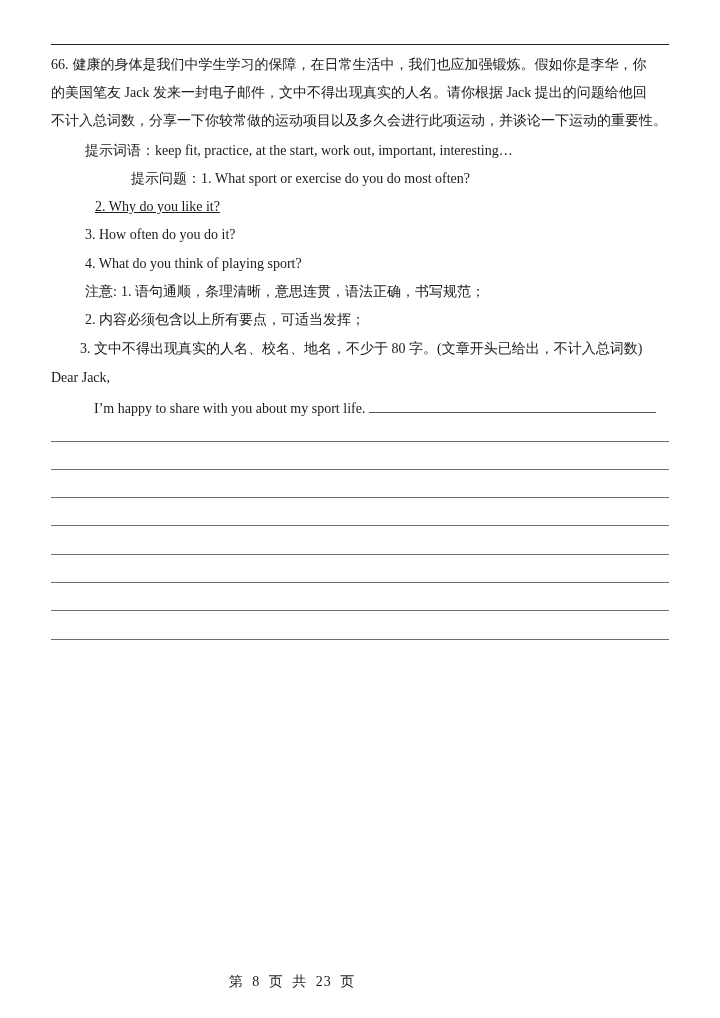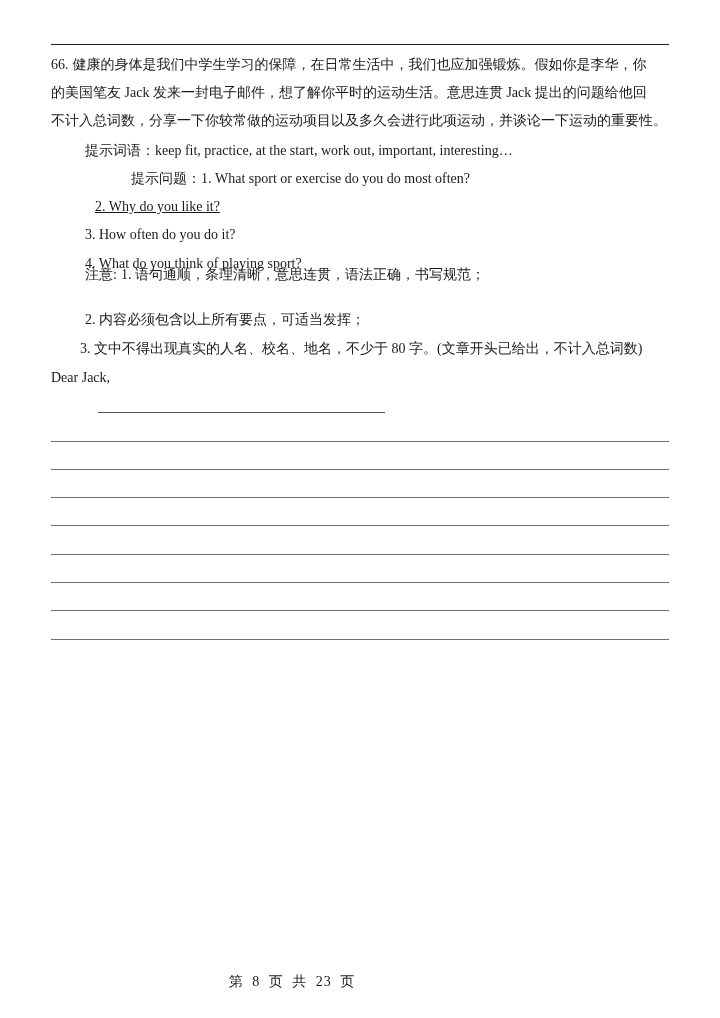--- a/index.html
+++ b/index.html
@@ -58,43 +58,43 @@
 </head>
 <body>
 
 <div>
 
   <div class="top-rule"></div>
 
   <div class="line" style="left:51px; top:56px;">
     <span>66.</span><span style="margin-left:4px;">健康的身体是我们中学生学习的保障，在日常生活中，我们也应加强锻炼。假如你是李华，你</span>
   </div>
-  <div class="line" style="left:51px; top:84px;">的美国笔友 Jack 发来一封电子邮件，想了解你平时的运动生活。意思连贯 Jack 提出的问题给他回</div>
+  <div class="line" style="left:51px; top:84px;">的美国笔友 Jack 发来一封电子邮件，文中不得出现真实的人名。请你根据 Jack 提出的问题给他回</div>
   <div class="line" style="left:51px; top:112px;">不计入总词数，分享一下你较常做的运动项目以及多久会进行此项运动，并谈论一下运动的重要性。</div>
 
   <div class="line" style="left:85px; top:142px;">
     <span>提示词语：</span><span>keep fit, practice, at the start, work out, important, interesting…</span>
   </div>
 
   <div class="line" style="left:85px; top:170px;margin-left:46px;">
     <span>提示问题：</span><span>1. What sport or exercise do you do most often?</span>
   </div>
   <div class="line" style="left:95px; top:198px;text-decoration:underline;">2. Why do you like it?</div>
   <div class="line" style="left:85px; top:226px;">3. How often do you do it?</div>
   <div class="line" style="left:85px; top:255px;">4. What do you think of playing sport?</div>
 
-  <div class="line" style="left:85px; top:266px;">
+  <div class="line" style="left:85px; top:283px;">
     <span>注意:</span><span style="margin-left:4px;">1. 语句通顺，条理清晰，意思连贯，语法正确，书写规范；</span>
   </div>
   <div class="line" style="left:85px; top:311px;">2. 内容必须包含以上所有要点，可适当发挥；</div>
   <div class="line" style="left:80px; top:340px;">3. 文中不得出现真实的人名、校名、地名，不少于 80 字。(文章开头已给出，不计入总词数)</div>
 
   <div class="line" style="left:51px; top:369px;">Dear Jack,</div>
   <div class="line" style="left:94px; top:398px;">
-    <span class="inline-blank"></span>
+    <span>I’m happy to share with you about my sport life.</span><span class="inline-blank"></span>
   </div>
 
   <div class="answer-line" style="top:441px;"></div>
   <div class="answer-line" style="top:469px;"></div>
   <div class="answer-line" style="top:497px;"></div>
   <div class="answer-line" style="top:525px;"></div>
   <div class="answer-line" style="top:554px;"></div>
   <div class="answer-line" style="top:582px;"></div>
   <div class="answer-line" style="top:610px;"></div>
   <div class="answer-line" style="top:639px;"></div>

